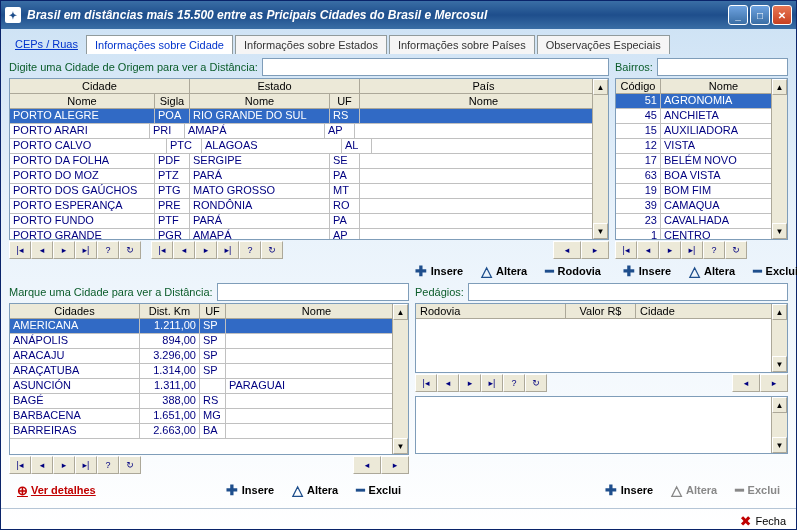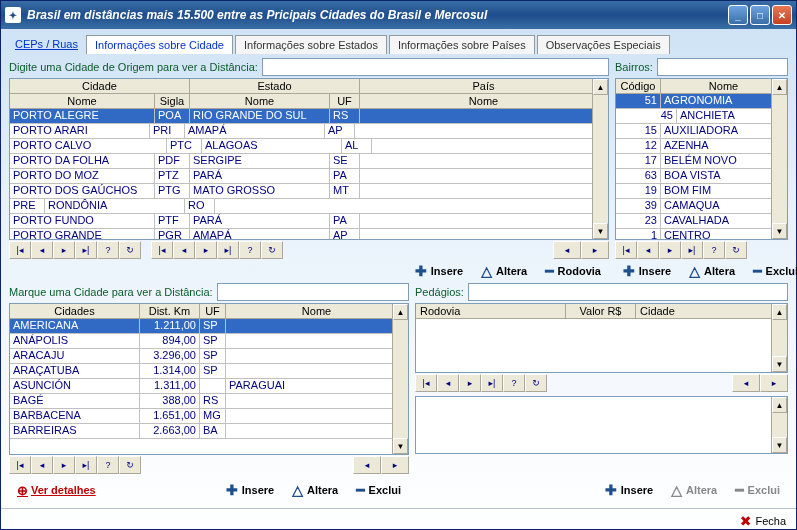--- a/index.html
+++ b/index.html
@@ -123,20 +123,21 @@
                 <div class="gc" style="flex:1"></div>
               </div>
               <div class="gr">
                 <div class="gc" style="width:145px">PORTO DOS GAÚCHOS</div>
                 <div class="gc" style="width:35px">PTG</div>
                 <div class="gc" style="width:140px">MATO GROSSO</div>
                 <div class="gc" style="width:30px">MT</div>
                 <div class="gc" style="flex:1"></div>
               </div>
               <div class="gr">
+                <div class="gc" style="width:145px">PORTO ESPERANÇA</div>
                 <div class="gc" style="width:35px">PRE</div>
                 <div class="gc" style="width:140px">RONDÔNIA</div>
                 <div class="gc" style="width:30px">RO</div>
                 <div class="gc" style="flex:1"></div>
               </div>
               <div class="gr">
                 <div class="gc" style="width:145px">PORTO FUNDO</div>
                 <div class="gc" style="width:35px">PTF</div>
                 <div class="gc" style="width:140px">PARÁ</div>
                 <div class="gc" style="width:30px">PA</div>
@@ -185,30 +186,30 @@
           <div class="gridhead">
             <div class="gh" style="width:45px">Código</div>
             <div class="gh" style="flex:1">Nome</div>
           </div>
           <div class="gridbody" id="g2body">
               <div class="gr sel">
                 <div class="gc num" style="width:45px">51</div>
                 <div class="gc" style="flex:1">AGRONOMIA</div>
               </div>
               <div class="gr">
-                <div class="gc num" style="width:61px">45</div>
+                <div class="gc num" style="width:45px">45</div>
                 <div class="gc" style="flex:1">ANCHIETA</div>
               </div>
               <div class="gr">
                 <div class="gc num" style="width:45px">15</div>
                 <div class="gc" style="flex:1">AUXILIADORA</div>
               </div>
               <div class="gr">
                 <div class="gc num" style="width:45px">12</div>
-                <div class="gc" style="flex:1">AZENHA</div>
+                <div class="gc" style="flex:1">VISTA</div>
               </div>
               <div class="gr">
                 <div class="gc num" style="width:45px">17</div>
                 <div class="gc" style="flex:1">BELÉM NOVO</div>
               </div>
               <div class="gr">
                 <div class="gc num" style="width:45px">63</div>
                 <div class="gc" style="flex:1">BOA VISTA</div>
               </div>
               <div class="gr">

